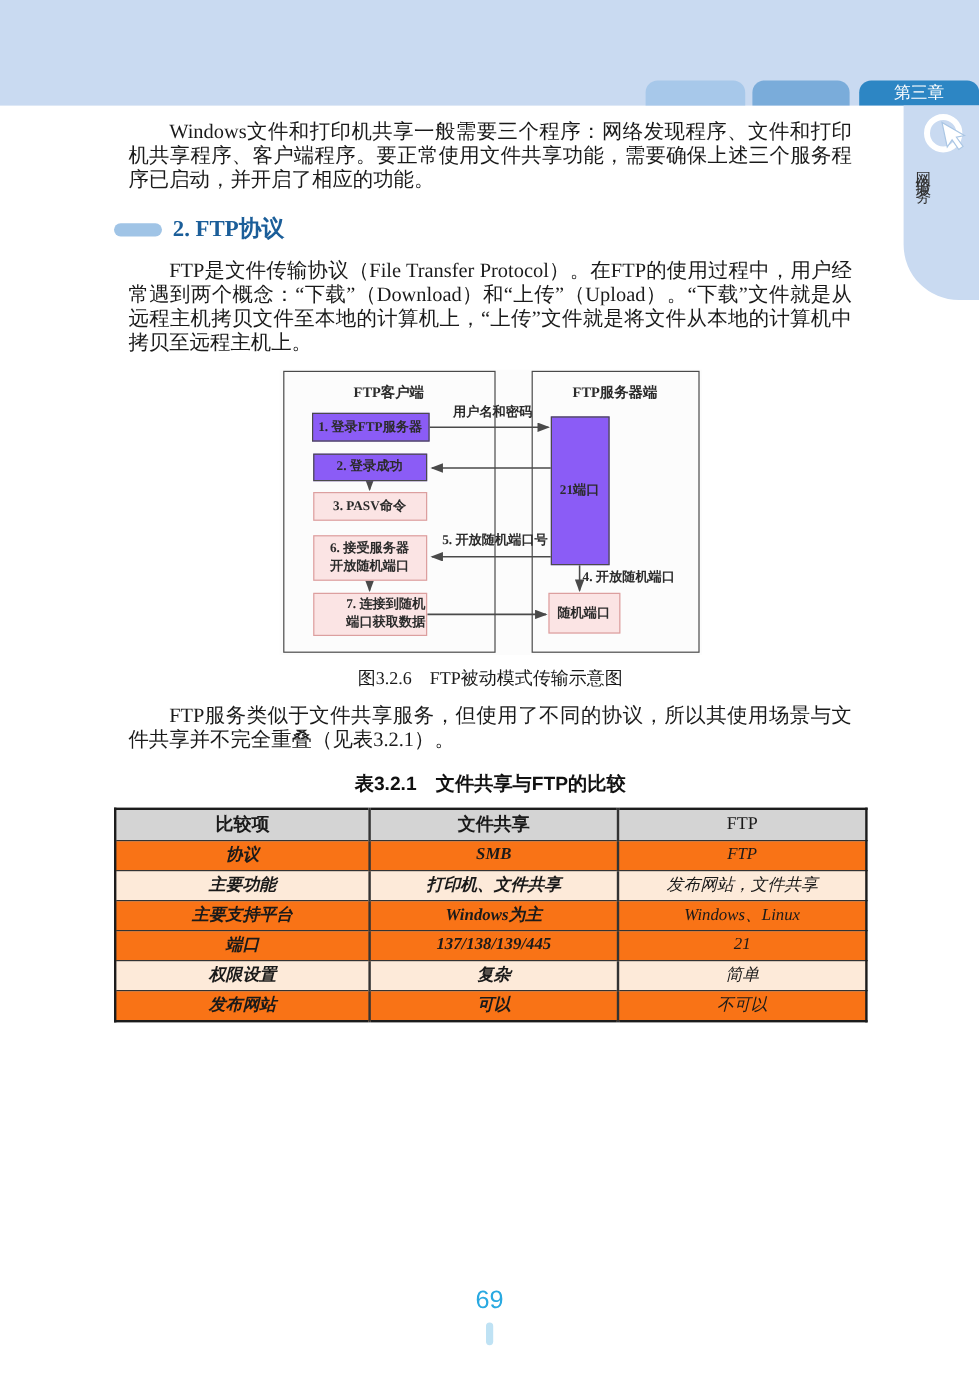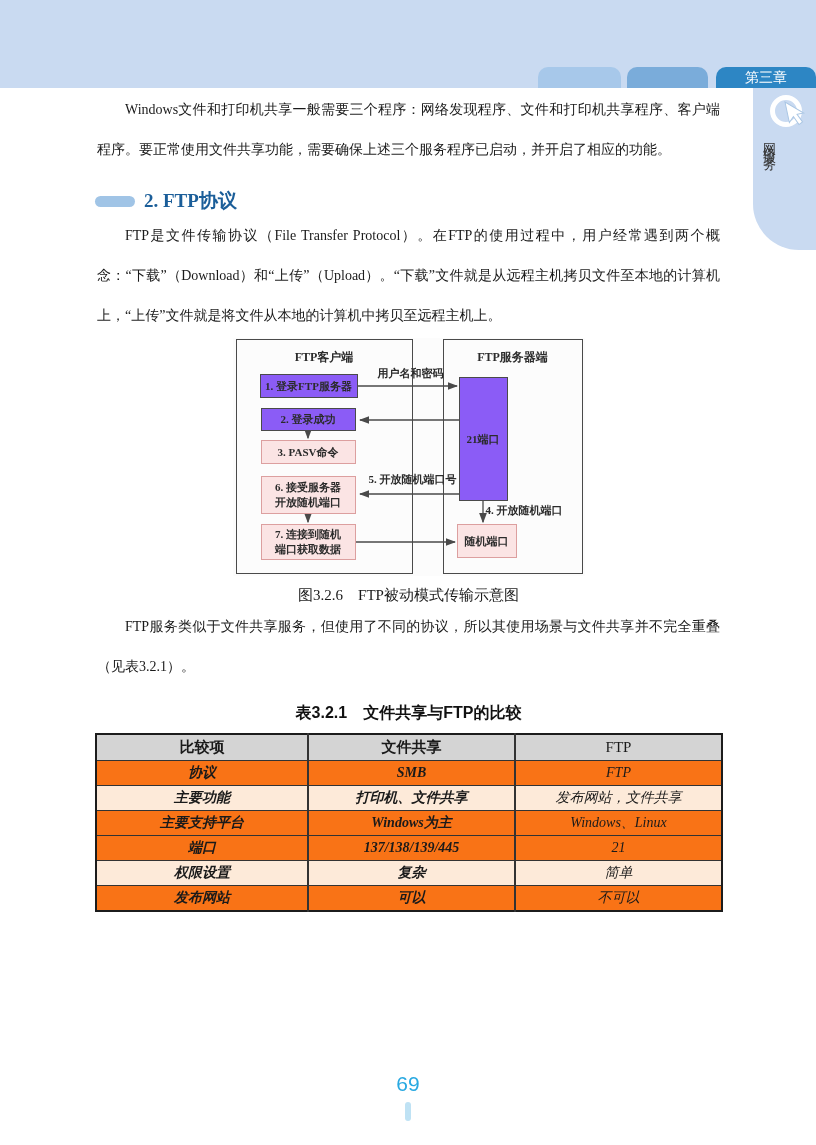--- a/index.html
+++ b/index.html
@@ -19,21 +19,21 @@
           display:flex; align-items:center; justify-content:center; }
   
   .side-tab { position:absolute; top:88px; right:0; width:63px; height:162px;
               background:#c9daf1; border-bottom-left-radius:46px; }
   .side-icon { position:absolute; top:2px; left:12px; }
   .vtext { position:absolute; top:44px; left:7px;
            writing-mode:vertical-rl; text-orientation:upright;
            font-family:"Liberation Sans", sans-serif; font-size:13px; letter-spacing:5px; color:#333; }
   
   .content { position:absolute; left:95px; top:88px; width:627px; }
-  p.body { margin:2px; font-size:14px; line-height:40px; text-align:justify; text-indent:2em; }
+  p.body { margin:12px; font-size:17px; line-height:20px; text-align:justify; text-indent:2em; }
   .p1 { margin-top:37px; }
   .p2 { margin-top:10px; }
   .heading-row { margin-top:18px; height:26px; display:flex; align-items:center; }
   .pill { display:inline-block; width:40px; height:11px; border-radius:6px; background:#a0c4e6; margin-right:9px; }
   .h2 { font-size:19px; font-weight:bold; color:#1b5e99; }
   
   .figure { position:relative; width:352px; height:238px; margin:0 auto; background:#fcfcfc; }
   .container-box { position:absolute; border:1.5px solid #4a4a4a; background:transparent; }
   .c-client { left:3px; top:1px; width:177px; height:235px; }
   .c-server { left:210px; top:1px; width:140px; height:235px; }
@@ -42,21 +42,21 @@
   .cl1 { left:3px; width:177px; } .cl2 { left:210px; width:140px; }
   .fig-box { position:absolute; border:1.5px solid #4a4a4a; background:#8b5cf6;
              font-weight:bold; font-size:11px; color:#2b2b2b;
              display:flex; flex-direction:column; align-items:center; justify-content:center;
              line-height:15px; text-align:center; }
   .pink { background:#fbe4e4; border-color:#dc9f9f; }
   .b1 { left:27px; top:36px; width:98px;  height:24px; }
   .b2 { left:28px; top:70px; width:95px;  height:23px; }
   .b3 { left:28px; top:102px; width:95px; height:24px; }
   .b6 { left:28px; top:138px; width:95px; height:38px; }
-  .b7 { left:28px; top:186px; width:95px; height:36px; }
+  .b7 { left:28px; top:186px; width:95px; height:36px;align-items:flex-end; }
   .p21 { left:226px; top:39px; width:49px; height:124px; }
   .rp  { left:224px; top:186px; width:60px; height:34px; }
   .fig-arrows { position:absolute; left:0; top:0; }
   .fig-label { position:absolute; font-weight:bold; font-size:11px; color:#2b2b2b; text-align:center; }
   .lab-up { left:128px; top:28px; width:100px; }
   .lab-5  { left:124px; top:134px; width:112px; }
   .lab-4  { left:253px; top:165px; width:99px; text-align:left; }
   .caption { margin-top:10px; text-align:center; font-size:15px; color:#1a1a1a; }
   .p4 { margin-top:16px; }
   

